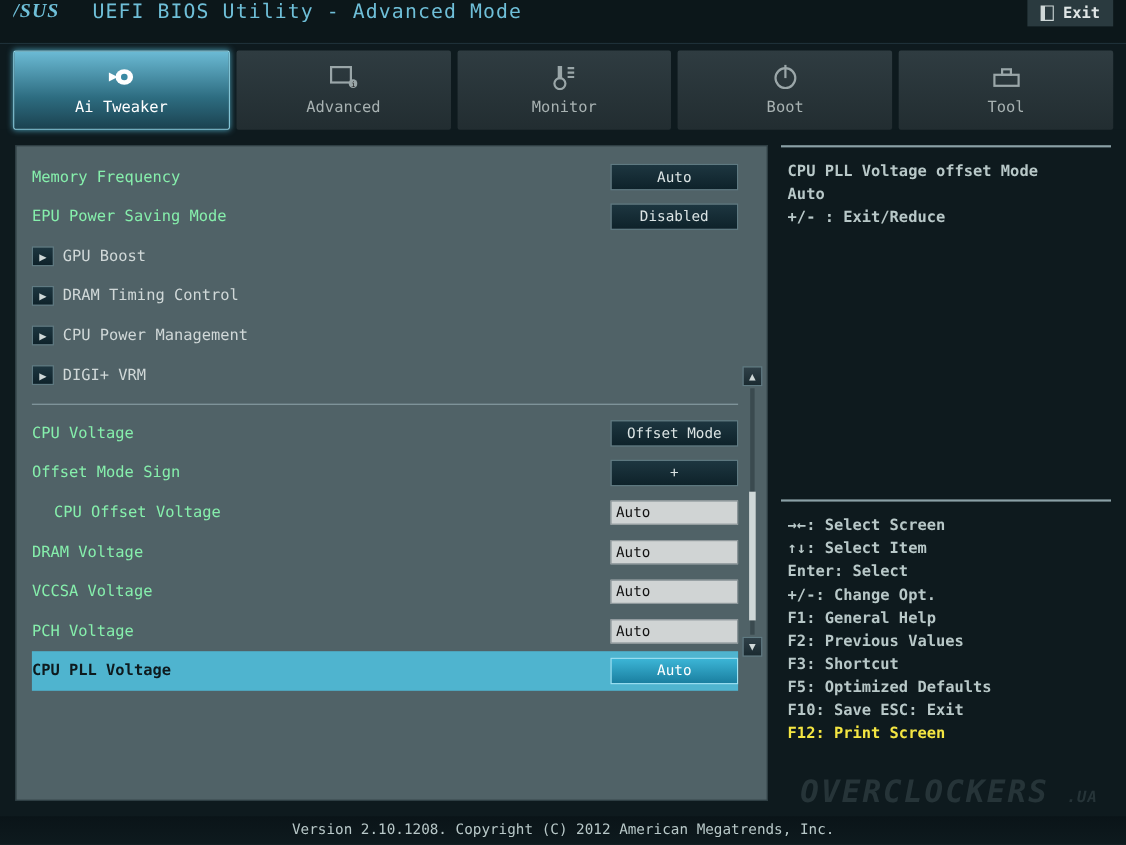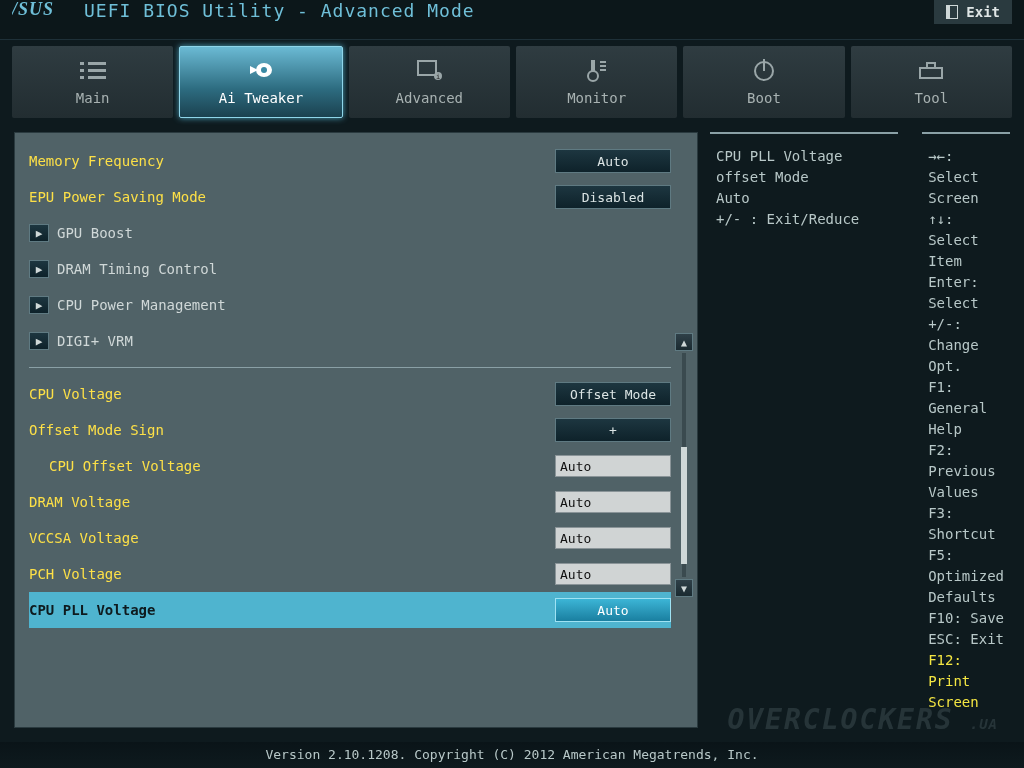--- a/index.html
+++ b/index.html
@@ -84,40 +84,41 @@
   }
   .left {
     flex: 1;
     background: #506267;
     border: 1px solid #2a3a3f;
     position: relative;
     padding: 10px 26px 10px 14px;
   }
   .right {
     width: 300px;
-    display: flex; flex-direction: row;
-    gap: 24px;
+    display: flex; flex-direction: column;
+    gap: 12px;
+    font-weight: bold;
   }
   .panel {
     background: transparent;
     border-top: 2px solid #8aa0a6;
     padding: 12px 6px;
     color: #b8c8c8;
     font-size: 14px;
     line-height: 1.5;
   }
   .panel.help { flex: 1; }
   .panel .yellow { color: #f4e642; }
   
   .row {
     display: flex; align-items: center;
     height: 36px;
     gap: 12px;
   }
-  .row .label { flex: 1; color: #fde047; }
+  .row .label { flex: 1; color: #86efac; }
   .row.indent .label { padding-left: 20px; }
   .row.selected {
     background: #4fb4cf;
   }
   .row.selected .label { color: #0e1a1e; font-weight: bold; }
   .dropdown {
     width: 116px; height: 24px;
     background: linear-gradient(#1d3640,#0e222a);
     border: 1px solid #5f7a82;
     color: #dbe4e4;
@@ -213,35 +214,20 @@
       </svg>
   </span>
   <span class="title">UEFI BIOS Utility - Advanced Mode</span>
   <div class="exit">
     <span class="exit-icon"></span>
     <span>Exit</span>
   </div>
 </div>
 
 <div class="tabs">
-  <div class="tab">
-    <span class="tab-icon">
-      <svg width="26" height="20">
-          <g fill="#9aa6a8">
-            <rect x="0" y="2" width="4" height="3"></rect>
-            <rect x="8" y="2" width="18" height="3"></rect>
-            <rect x="0" y="9" width="4" height="3"></rect>
-            <rect x="8" y="9" width="18" height="3"></rect>
-            <rect x="0" y="16" width="4" height="3"></rect>
-            <rect x="8" y="16" width="18" height="3"></rect>
-          </g>
-        </svg>
-    </span>
-    <span class="tab-label">Main</span>
-  </div>
   <div class="tab active">
     <span class="tab-icon">
       <svg width="30" height="20">
           <ellipse cx="18" cy="10" rx="8" ry="7" fill="#fff"></ellipse>
           <path d="M4 6 L12 10 L4 14" fill="#fff"></path>
           <circle cx="18" cy="10" r="3" fill="#3a8aa4"></circle>
         </svg>
     </span>
     <span class="tab-label">Ai Tweaker</span>
   </div>

